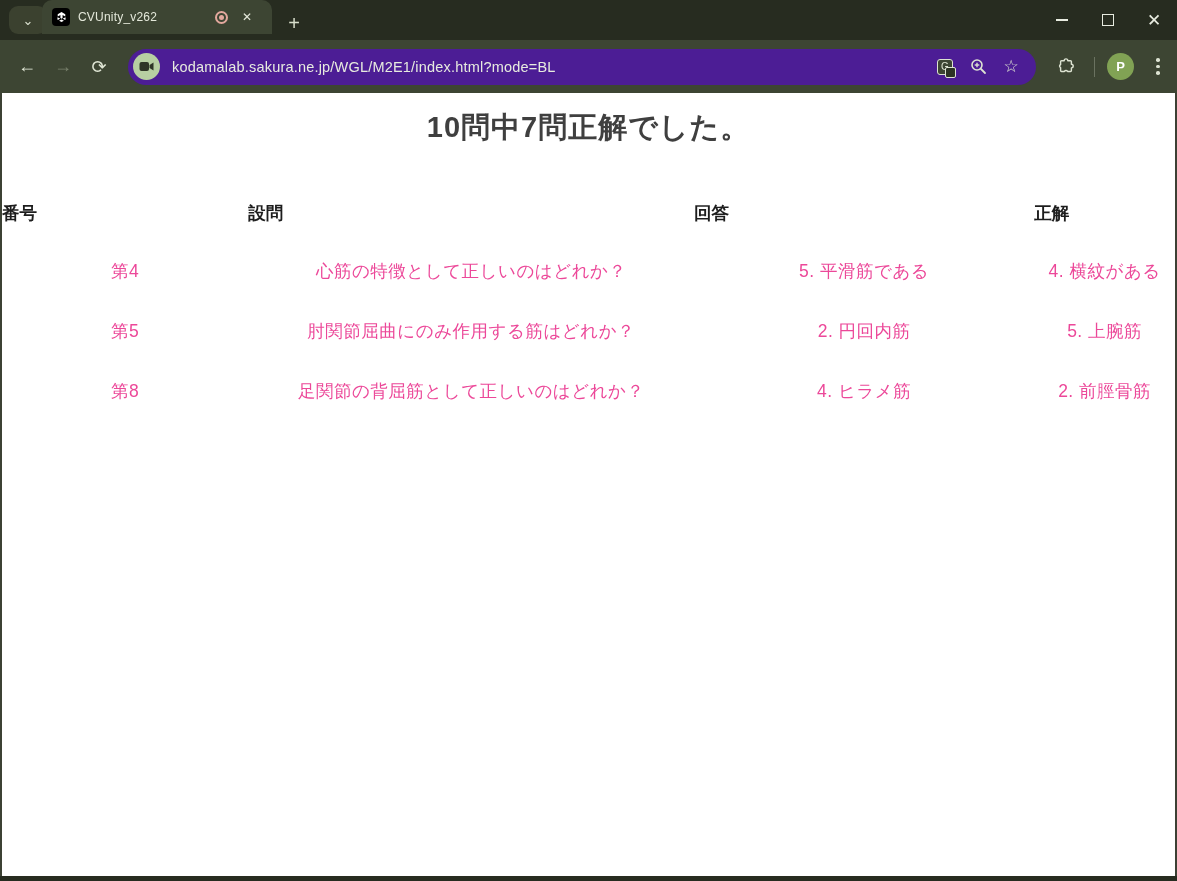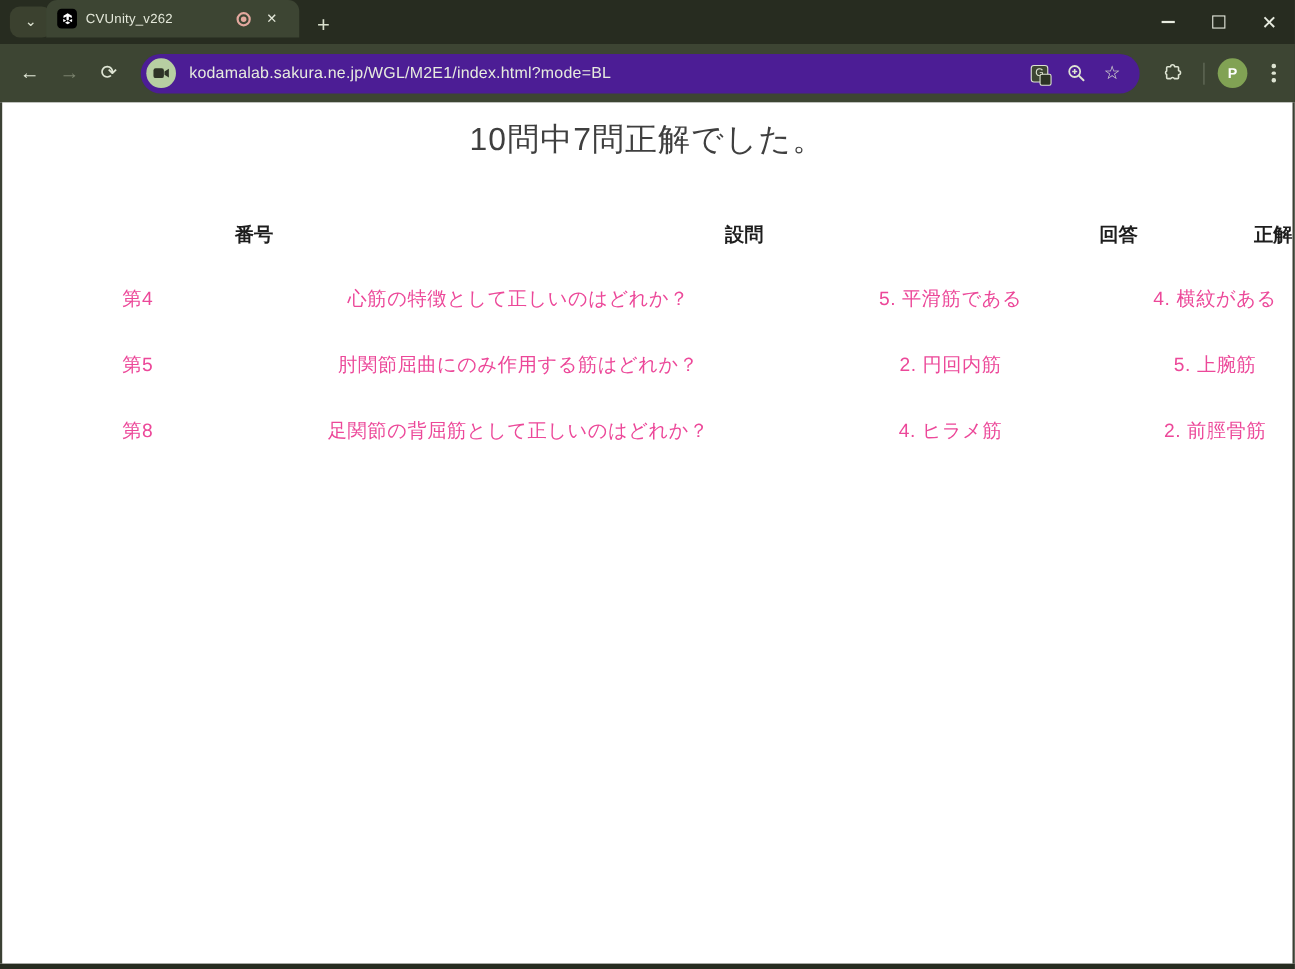--- a/index.html
+++ b/index.html
@@ -133,31 +133,31 @@
 
   
   .content {
     position: absolute; top: 93px; left: 0; right: 0; bottom: 5px;
     background: #fff;
     border-left: 2px solid #3c4134; border-right: 2px solid #3c4134;
     overflow: hidden;
   }
   .page-title {
     margin-top: 13px; text-align: center;
-    font-size: 29px; font-weight: 400; color: #3f3f3f;
+    font-size: 29px; font-weight: 700; color: #3f3f3f;
     font-family: "Liberation Sans", "DejaVu Sans", sans-serif;
     height: 42px; line-height: 42px; letter-spacing: 1px;
   }
   table.results {
     width: 100%; border-collapse: collapse; table-layout: fixed;
     margin-top: 37px;
   }
   table.results th {
     height: 56px; font-size: 17.5px; font-weight: bold; color: #1d1d1d;
-    text-align: right; vertical-align: middle;
+    text-align: left; vertical-align: middle;
   }
   table.results td {
     height: 60px; font-size: 17.5px; font-weight: 400; color: #ec4899;
     text-align: center; vertical-align: middle; letter-spacing: .5px;
   }
   .col-no { width: 21%; }
   .col-q  { width: 38%; }
   .col-a  { width: 29%; }
   .col-c  { width: 12%; }
 </style>

